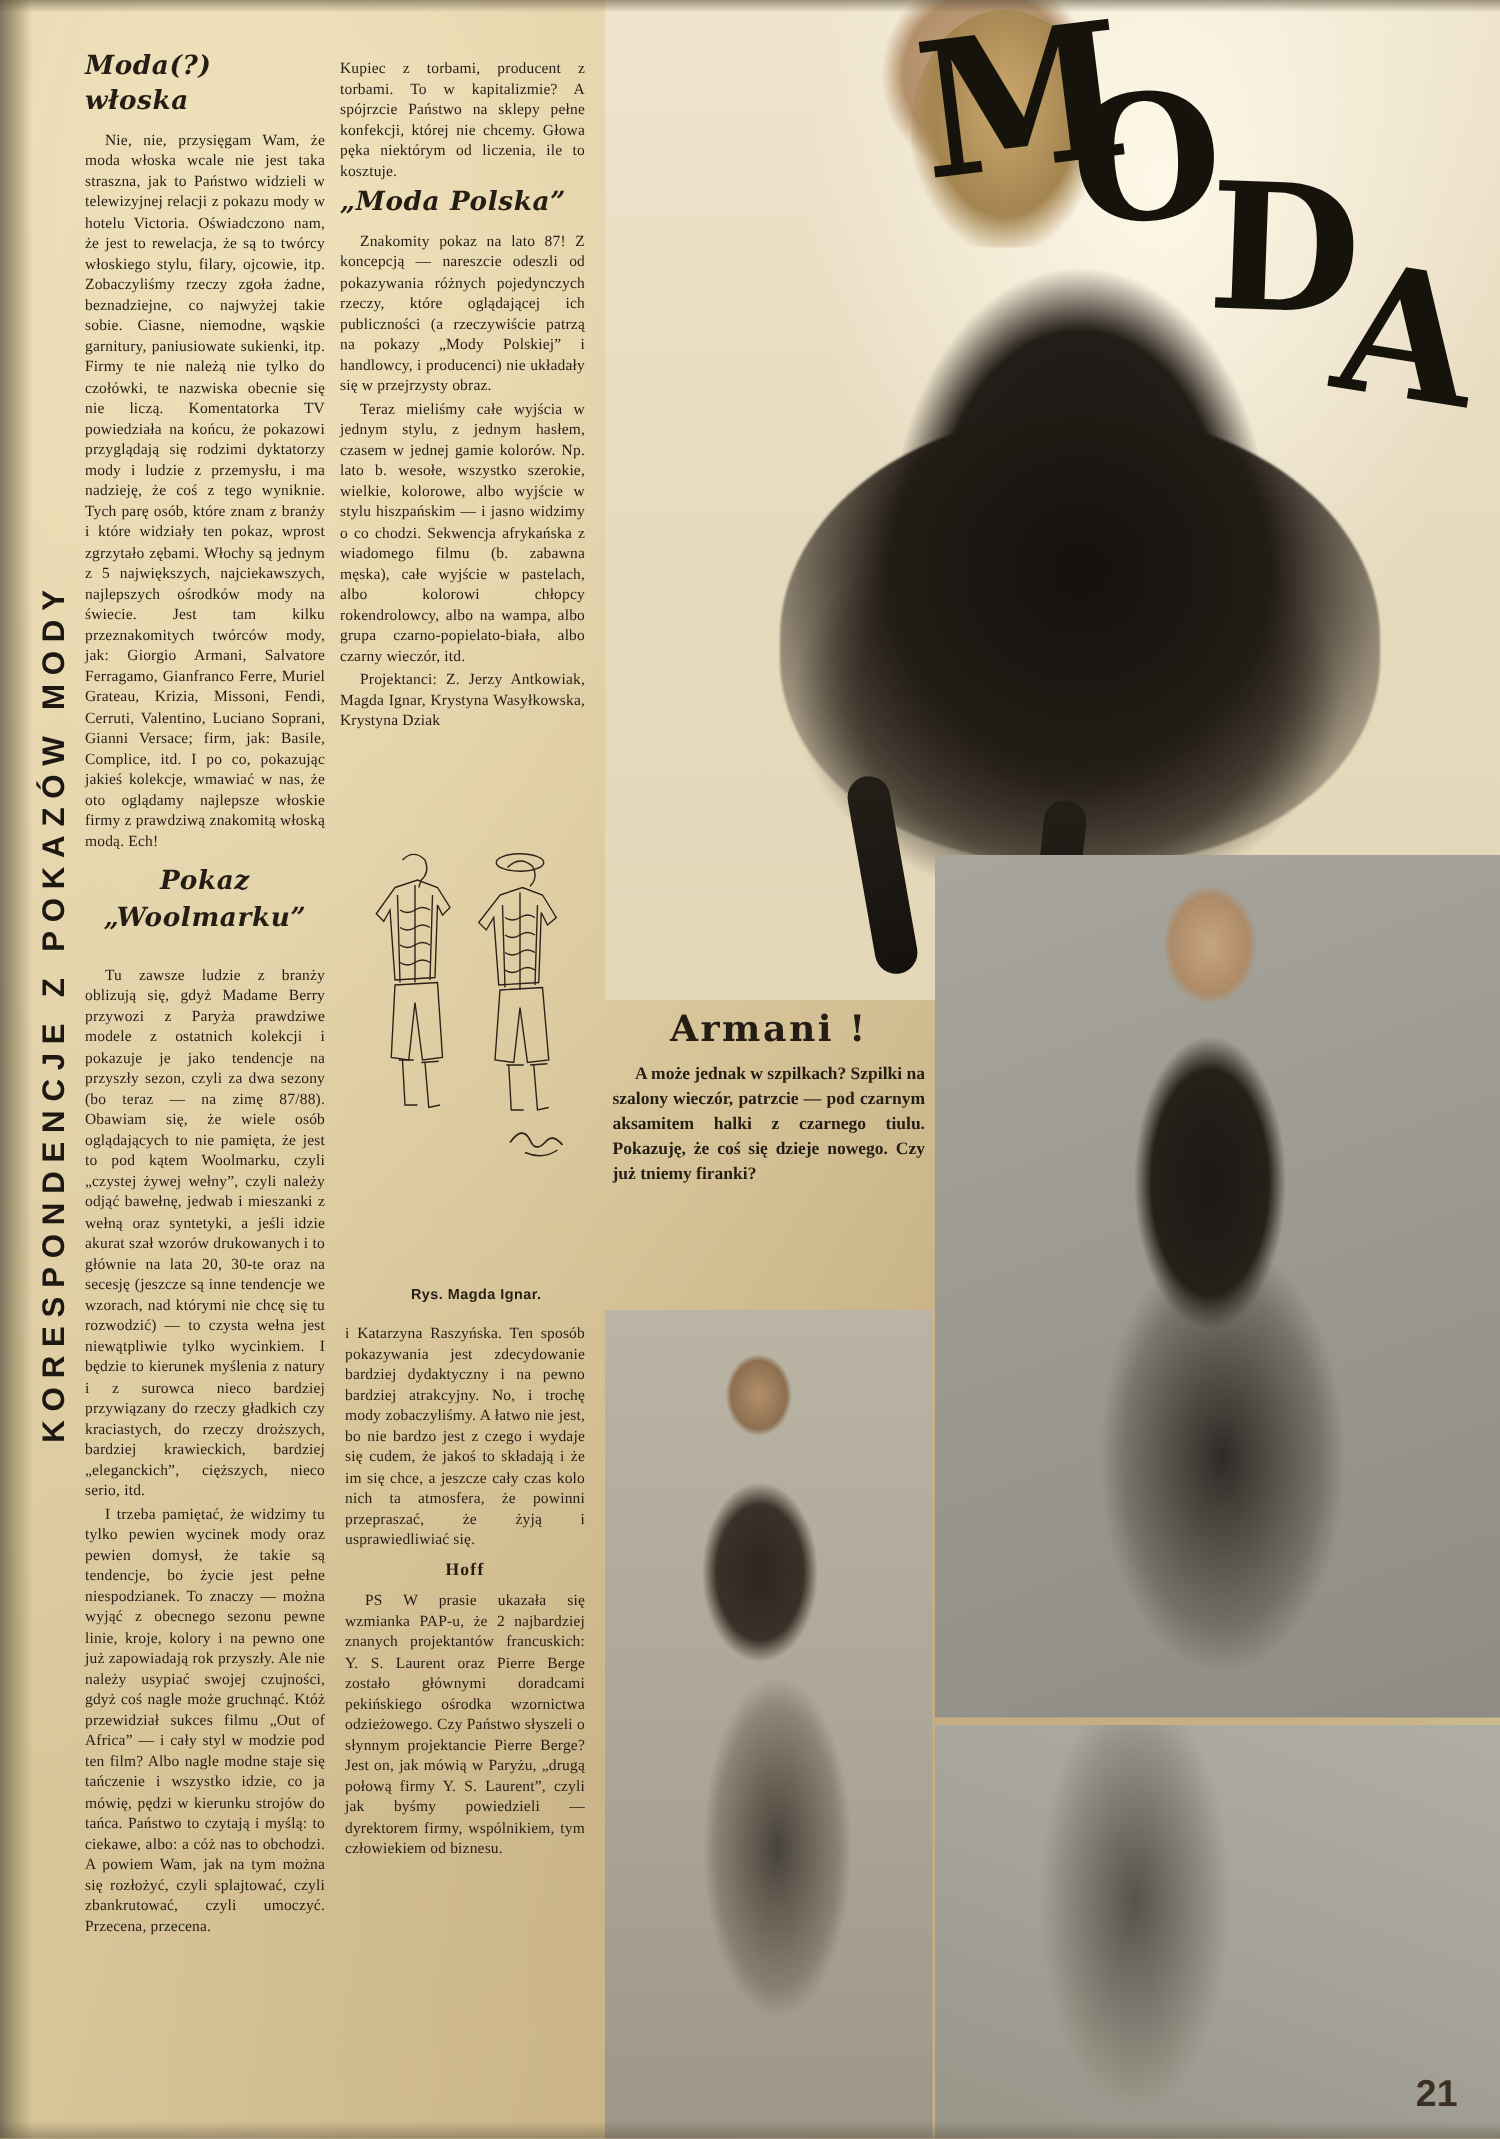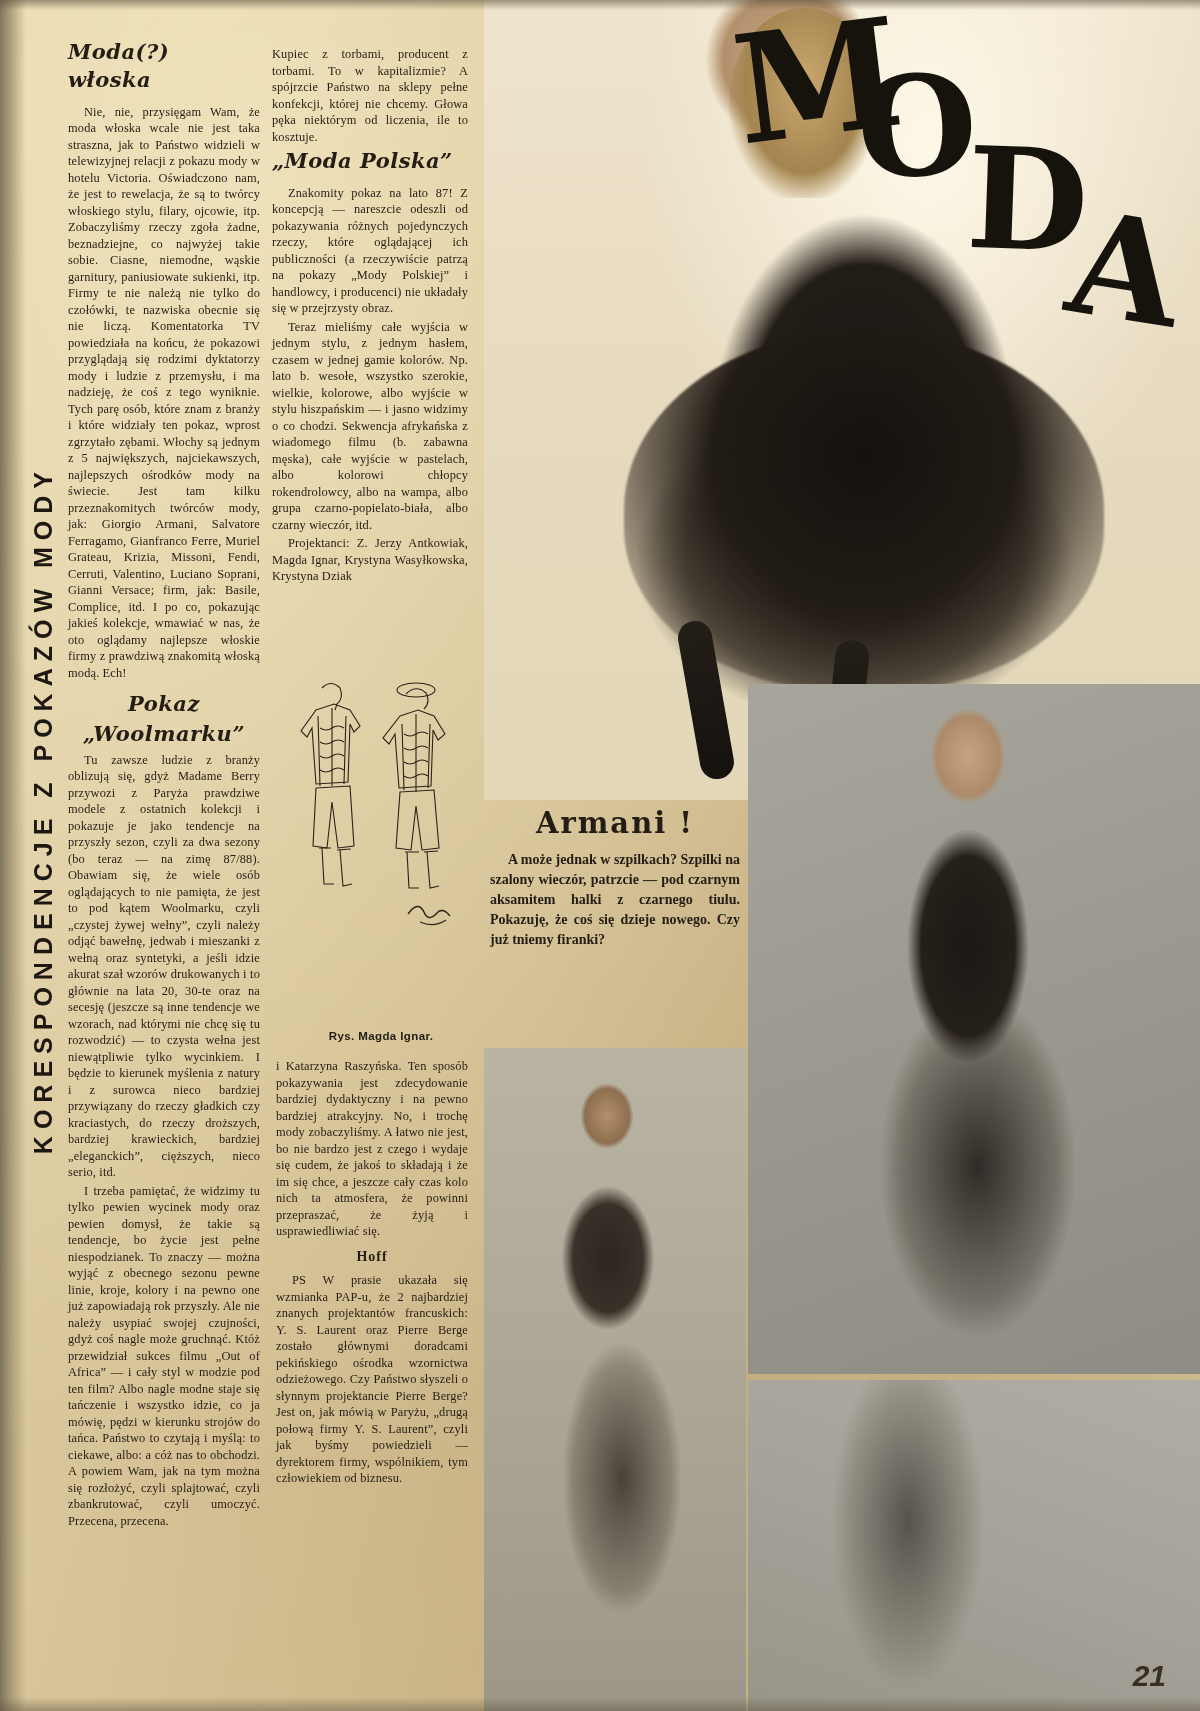--- a/index.html
+++ b/index.html
@@ -237,21 +237,20 @@
   .sketches svg { display: block; }
 
   .pagenum {
     position: absolute;
     right: 34px;
     bottom: 18px;
     font-family: "Liberation Sans", sans-serif;
     font-weight: bold;
     font-size: 30px;
     color: #3a2f20;
-    font-style: italic;
   }
 </style>
 </head>
 <body>
 
 <div class="page">
   <div class="paper-tex"></div>
 
   <div class="photo ph-main">
     <div class="model-body"></div>
@@ -292,21 +291,21 @@
   <div class="col" style="left:272px; top:46px; width:196px;">
     <p class="noind">Kupiec z torbami, producent z torbami. To w kapitalizmie? A spójrzcie Państwo na sklepy pełne konfekcji, której nie chcemy. Głowa pęka niektórym od liczenia, ile to kosztuje.</p>
     <div class="headline-script" style="">„Moda Polska”</div>
     <p>Znakomity pokaz na lato 87! Z koncepcją — nareszcie odeszli od pokazywania różnych pojedynczych rzeczy, które oglądającej ich publiczności (a rzeczywiście patrzą na pokazy „Mody Polskiej” i handlowcy, i producenci) nie układały się w przejrzysty obraz.</p>
     <p>Teraz mieliśmy całe wyjścia w jednym stylu, z jednym hasłem, czasem w jednej gamie kolorów. Np. lato b. wesołe, wszystko szerokie, wielkie, kolorowe, albo wyjście w stylu hiszpańskim — i jasno widzimy o co chodzi. Sekwencja afrykańska z wiadomego filmu (b. zabawna męska), całe wyjście w pastelach, albo kolorowi chłopcy rokendrolowcy, albo na wampa, albo grupa czarno-popielato-biała, albo czarny wieczór, itd.</p>
     <p>Projektanci: Z. Jerzy Antkowiak, Magda Ignar, Krystyna Wasyłkowska, Krystyna Dziak</p>
   </div>
 
   <div class="col" style="left:68px; top:690px; width:192px;">
     <div class="headline-script headline-center" style="margin-bottom:2px;">Pokaz</div>
-    <div class="headline-script headline-center" style="margin-bottom:4px;">„Woolmarku”</div>
+    <div class="headline-script headline-center" style="margin-bottom:24px;">„Woolmarku”</div>
     <p>Tu zawsze ludzie z branży oblizują się, gdyż Madame Berry przywozi z Paryża prawdziwe modele z ostatnich kolekcji i pokazuje je jako tendencje na przyszły sezon, czyli za dwa sezony (bo teraz — na zimę 87/88). Obawiam się, że wiele osób oglądających to nie pamięta, że jest to pod kątem Woolmarku, czyli „czystej żywej wełny”, czyli należy odjąć bawełnę, jedwab i mieszanki z wełną oraz syntetyki, a jeśli idzie akurat szał wzorów drukowanych i to głównie na lata 20, 30-te oraz na secesję (jeszcze są inne tendencje we wzorach, nad którymi nie chcę się tu rozwodzić) — to czysta wełna jest niewątpliwie tylko wycinkiem. I będzie to kierunek myślenia z natury i z surowca nieco bardziej przywiązany do rzeczy gładkich czy kraciastych, do rzeczy droższych, bardziej krawieckich, bardziej „eleganckich”, cięższych, nieco serio, itd.</p>
     <p>I trzeba pamiętać, że widzimy tu tylko pewien wycinek mody oraz pewien domysł, że takie są tendencje, bo życie jest pełne niespodzianek. To znaczy — można wyjąć z obecnego sezonu pewne linie, kroje, kolory i na pewno one już zapowiadają rok przyszły. Ale nie należy usypiać swojej czujności, gdyż coś nagle może gruchnąć. Któż przewidział sukces filmu „Out of Africa” — i cały styl w modzie pod ten film? Albo nagle modne staje się tańczenie i wszystko idzie, co ja mówię, pędzi w kierunku strojów do tańca. Państwo to czytają i myślą: to ciekawe, albo: a cóż nas to obchodzi. A powiem Wam, jak na tym można się rozłożyć, czyli splajtować, czyli zbankrutować, czyli umoczyć. Przecena, przecena.</p>
   </div>
 
   <div class="sketches">
     <svg width="186" height="310" viewBox="0 0 186 310">
       <g stroke="#2b2218" fill="none" stroke-width="1.1">
 
         <path d="M34 12 q9 -9 18 0 q4 10 -3 16 l-2 6"></path>
         <path d="M28 34 l18 -6 l16 6 l10 16 l-6 6 l-4 -8 l-2 58 l-32 2 l-4 -56 l-5 9 l-6 -6 z"></path>

